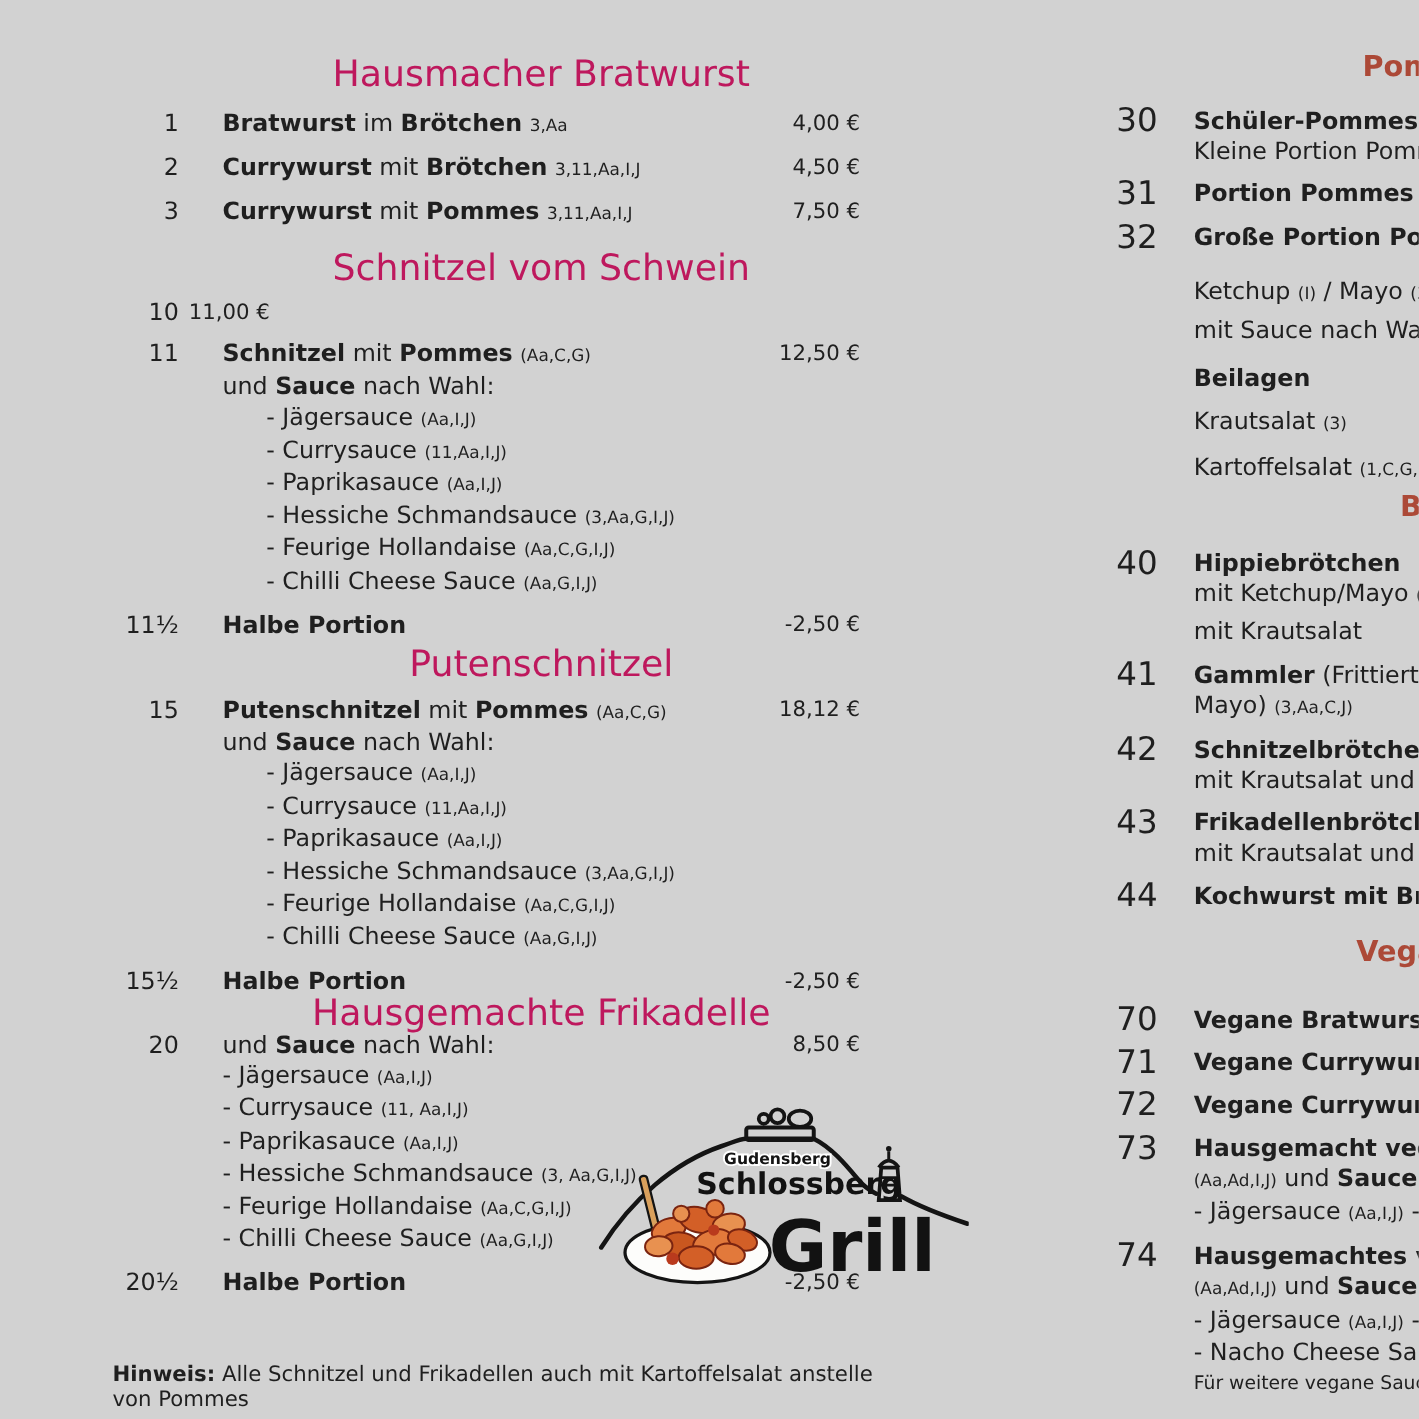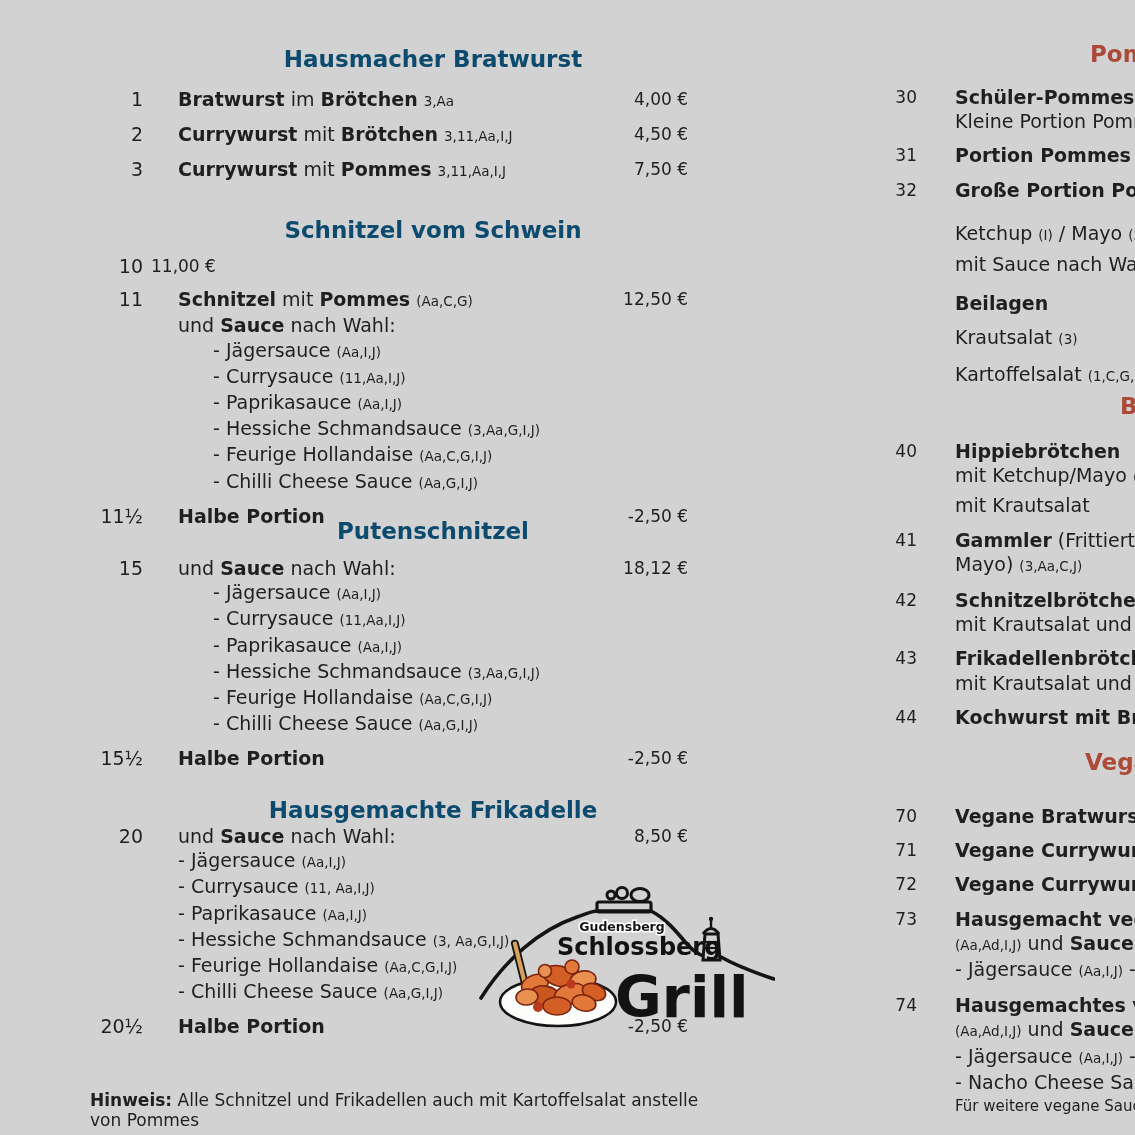--- a/index.html
+++ b/index.html
@@ -8,23 +8,23 @@
     background:#d2d2d2;
     font-family:"DejaVu Sans","Liberation Sans",sans-serif;
     color:#1f1f1f;
     position:relative;
     overflow:hidden;
   }
   .page { position:absolute; inset:0; overflow:hidden; }
 
   
   .lsec { position:absolute; left:90px; width:598px; }
-  .ls0 { top:45px; }  .ls1 { top:200px;margin-top:16px; }  .ls2 { top:517px; }  .ls3 { top:796px; }
+  .ls0 { top:45px; }  .ls1 { top:200px; }  .ls2 { top:517px; }  .ls3 { top:796px; }
   .ltitle {
-    font-size:23px; font-weight:bold; color:#0c4a6e; line-height:28px;
+    font-size:29px; font-weight:normal; color:#be185d; line-height:28px;
     text-align:center; padding-left:88px; white-space:nowrap;
   }
   .ls0 .ltitle { margin-bottom:14px; }
   .ls1 .ltitle { margin-bottom:10px; }
   .ls2 .ltitle { margin-bottom:11px; }
   .ls3 .ltitle { }
 
   .row { display:flex; align-items:flex-start; }
   .row + .row { margin-top:9px; }
   .num { flex:none; width:53px; text-align:right; font-size:19px; line-height:24.2px; }
@@ -40,21 +40,21 @@
 
   
   .rsec { position:absolute; left:893px; width:430px; }
   .rs0 { top:40px; }  .rs1 { top:392px; }  .rs2 { top:748px; }
   .rtitle { font-size:23px; font-weight:bold; color:#ac4937; line-height:28px; white-space:nowrap; }
   .rs0 .rtitle { padding-left:197px; margin-bottom:17px; }
   .rs1 .rtitle { padding-left:227px; margin-bottom:19px; }
   .rs2 .rtitle { padding-left:192px; margin-bottom:28px; }
   .rrow { display:flex; align-items:flex-start; }
   .rrow + .rrow { margin-top:10px; }
-  .rnum { flex:none; width:24px; text-align:right; font-size:17px; line-height:24.2px; }
+  .rnum { flex:none; width:24px; text-align:right; font-size:26px; line-height:24.2px; }
   .rbody { flex:1; margin-left:38px; min-width:0; }
   .rbody .ln { white-space:nowrap; }
   .rs0 div.rrow:nth-of-type(4) { margin-top:19px; }
   .rs0 div.rrow:nth-of-type(5) { margin-top:5px; }
   .rs0 div.rrow:nth-of-type(6) { margin-top:15px; }
   .rs1 div.rrow:first-of-type .sub + .sub { margin-top:4px; }
 
   
   .logo { position:absolute; left:475px; top:876px; }
 </style>
@@ -114,20 +114,21 @@
             <div class="ln main"><span class="b">Halbe Portion</span></div>
           </div>
           <span class="price">-2,50 €</span>
         </div>
       </div>
       <div class="lsec ls2">
         <h2 class="ltitle">Putenschnitzel</h2>
         <div class="row">
           <span class="num">15</span>
           <div class="body">
+            <div class="ln main"><span class="b">Putenschnitzel</span><span> mit </span><span class="b">Pommes</span><span> </span><span class="al">(Aa,C,G)</span></div>
             <div class="ln sub"><span>und </span><span class="b">Sauce</span><span> nach Wahl:</span></div>
             <div class="ln sub i2"><span>- Jägersauce </span><span class="al">(Aa,I,J)</span></div>
             <div class="ln sub i2"><span>- Currysauce </span><span class="al">(11,Aa,I,J)</span></div>
             <div class="ln sub i2"><span>- Paprikasauce </span><span class="al">(Aa,I,J)</span></div>
             <div class="ln sub i2"><span>- Hessiche Schmandsauce </span><span class="al">(3,Aa,G,I,J)</span></div>
             <div class="ln sub i2"><span>- Feurige Hollandaise </span><span class="al">(Aa,C,G,I,J)</span></div>
             <div class="ln sub i2"><span>- Chilli Cheese Sauce </span><span class="al">(Aa,G,I,J)</span></div>
           </div>
           <span class="price">18,12 €</span>
         </div>

